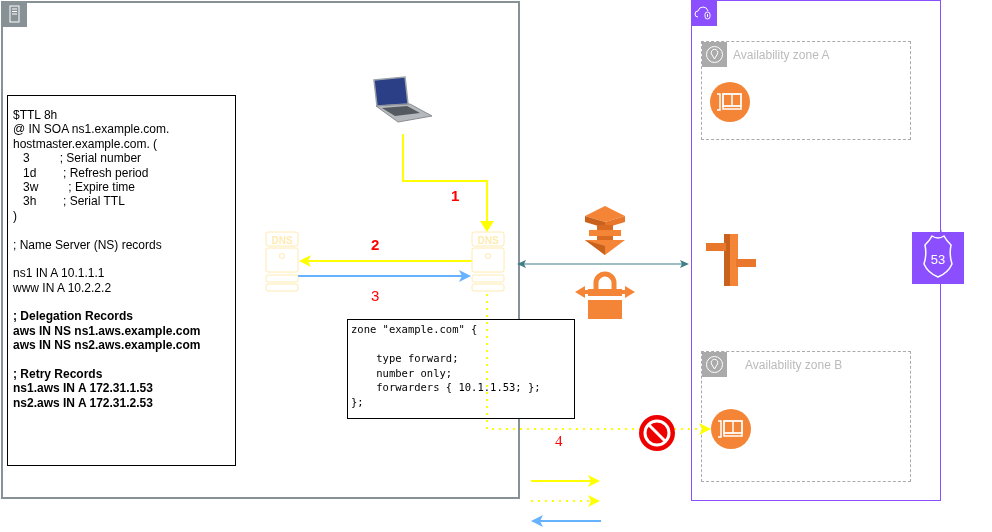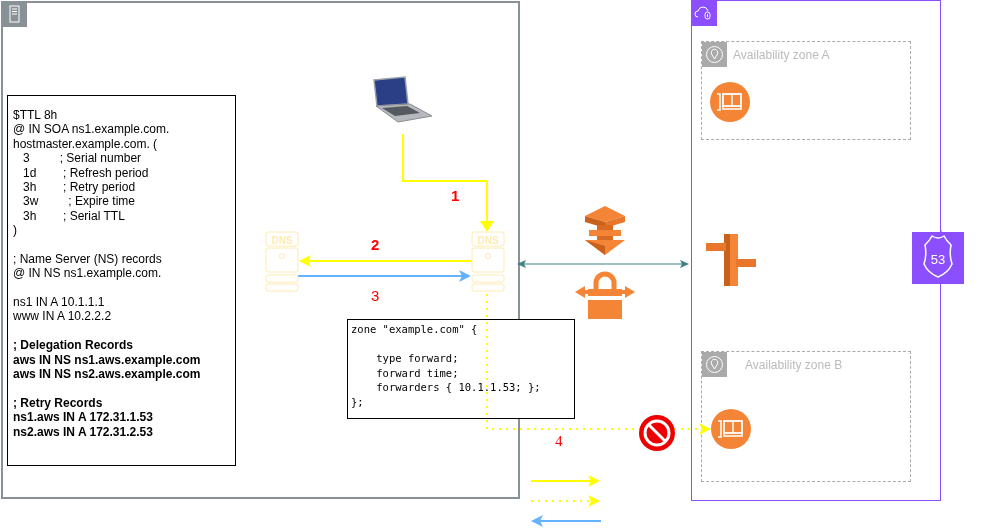--- a/index.html
+++ b/index.html
@@ -59,45 +59,43 @@
     </svg>
 </div>
 <div class="abs az-label" style="left:745px;top:358px;">Availability zone B</div>
 
 <div id="zonefile" class="abs">
     <div class="ln">$TTL 8h</div>
     <div class="ln">@ IN SOA ns1.example.com.</div>
     <div class="ln">hostmaster.example.com. (</div>
     <div class="ln">   3         ; Serial number</div>
     <div class="ln">   1d        ; Refresh period</div>
-    <div class="ln">   3h        ; Retry period</div>
     <div class="ln">   3w         ; Expire time</div>
     <div class="ln">   3h        ; Serial TTL</div>
     <div class="ln">)</div>
     <div class="ln"></div>
     <div class="ln">; Name Server (NS) records</div>
-    <div class="ln">@ IN NS ns1.example.com.</div>
     <div class="ln"></div>
     <div class="ln">ns1 IN A 10.1.1.1</div>
     <div class="ln">www IN A 10.2.2.2</div>
     <div class="ln"></div>
     <div class="ln b">; Delegation Records</div>
     <div class="ln b">aws IN NS ns1.aws.example.com</div>
     <div class="ln b">aws IN NS ns2.aws.example.com</div>
     <div class="ln"></div>
     <div class="ln b">; Retry Records</div>
     <div class="ln b">ns1.aws IN A 172.31.1.53</div>
     <div class="ln b">ns2.aws IN A 172.31.2.53</div>
   </div>
 
 <div id="fwdcfg" class="abs">
     <div class="ln">zone "example.com" {</div>
     <div class="ln"></div>
     <div class="ln">    type forward;</div>
-    <div class="ln">    forward time;</div>
+    <div class="ln">    number only;</div>
     <div class="ln">    forwarders { 10.1.1.53; };</div>
     <div class="ln">};</div>
   </div>
 
 <svg class="abs" style="left:0;top:0;" width="992" height="532" viewBox="0 0 992 532">
 
   <path d="M403 134 V181 H487 V224" fill="none" stroke="#ffff00" stroke-width="2"></path>
   <polygon points="480,221 494,221 487,232" fill="#ffff00"></polygon>
 
   <line x1="472" y1="261" x2="308" y2="261" stroke="#ffff00" stroke-width="2"></line>

